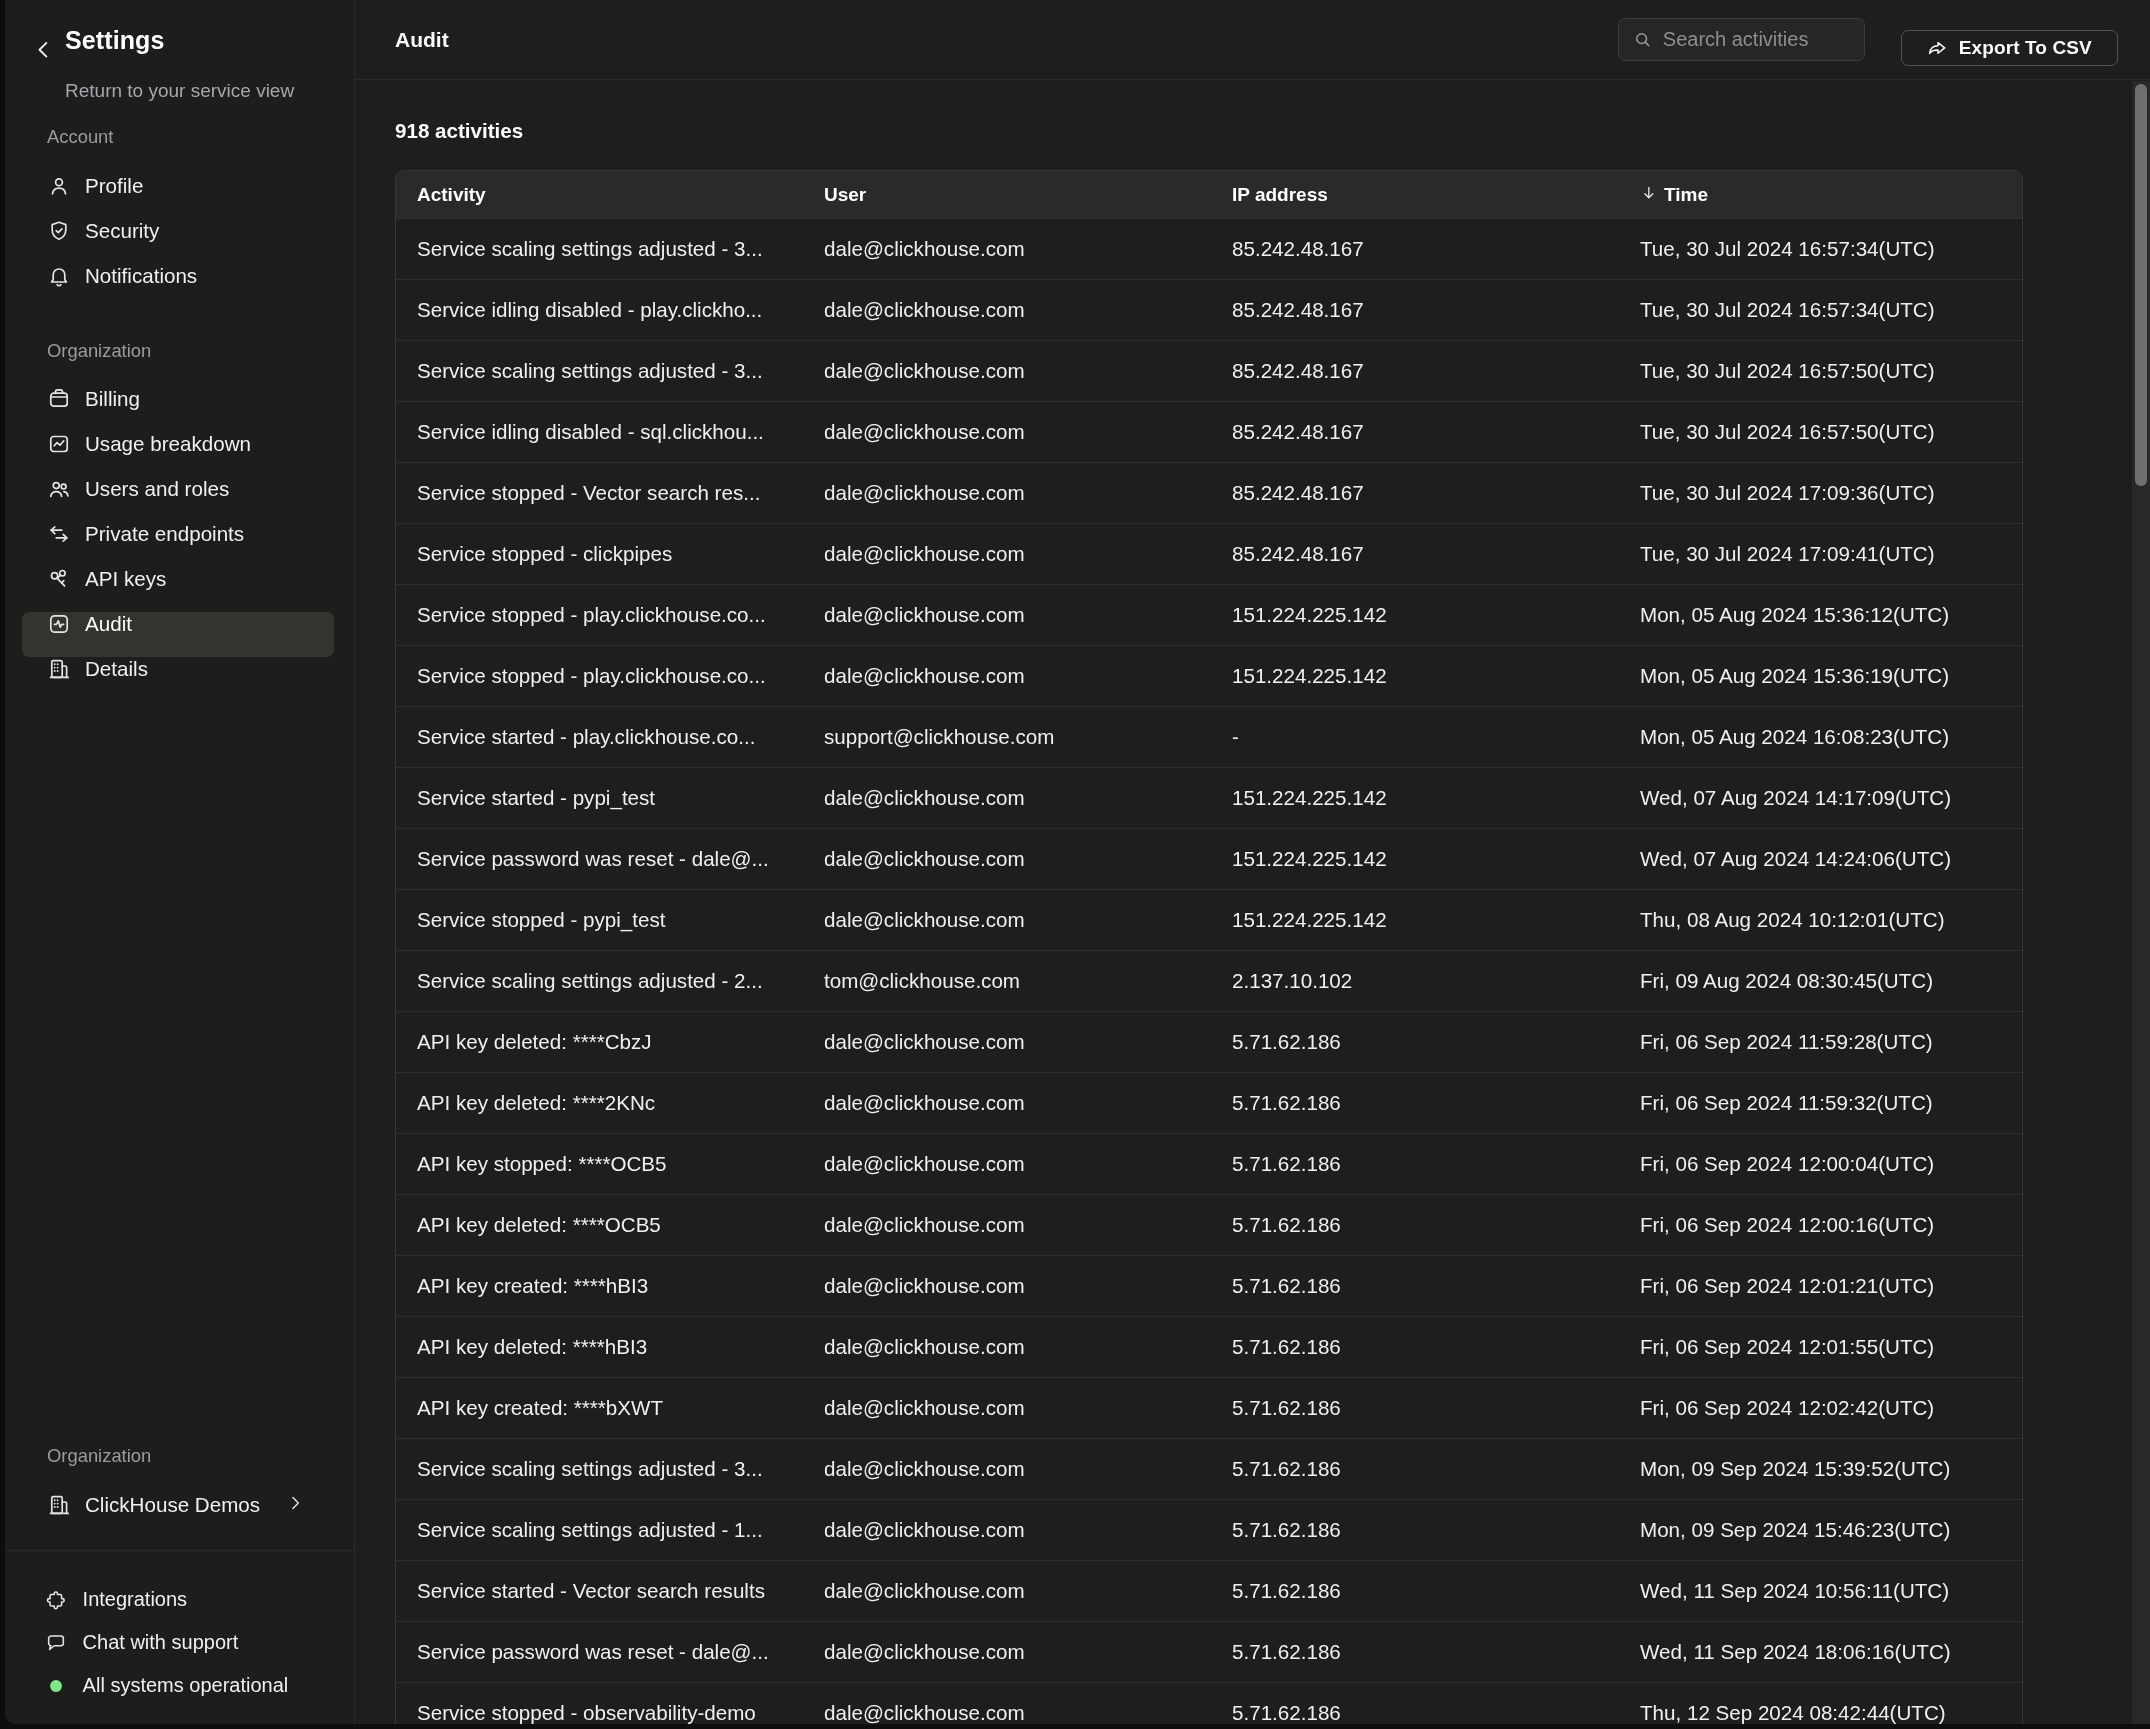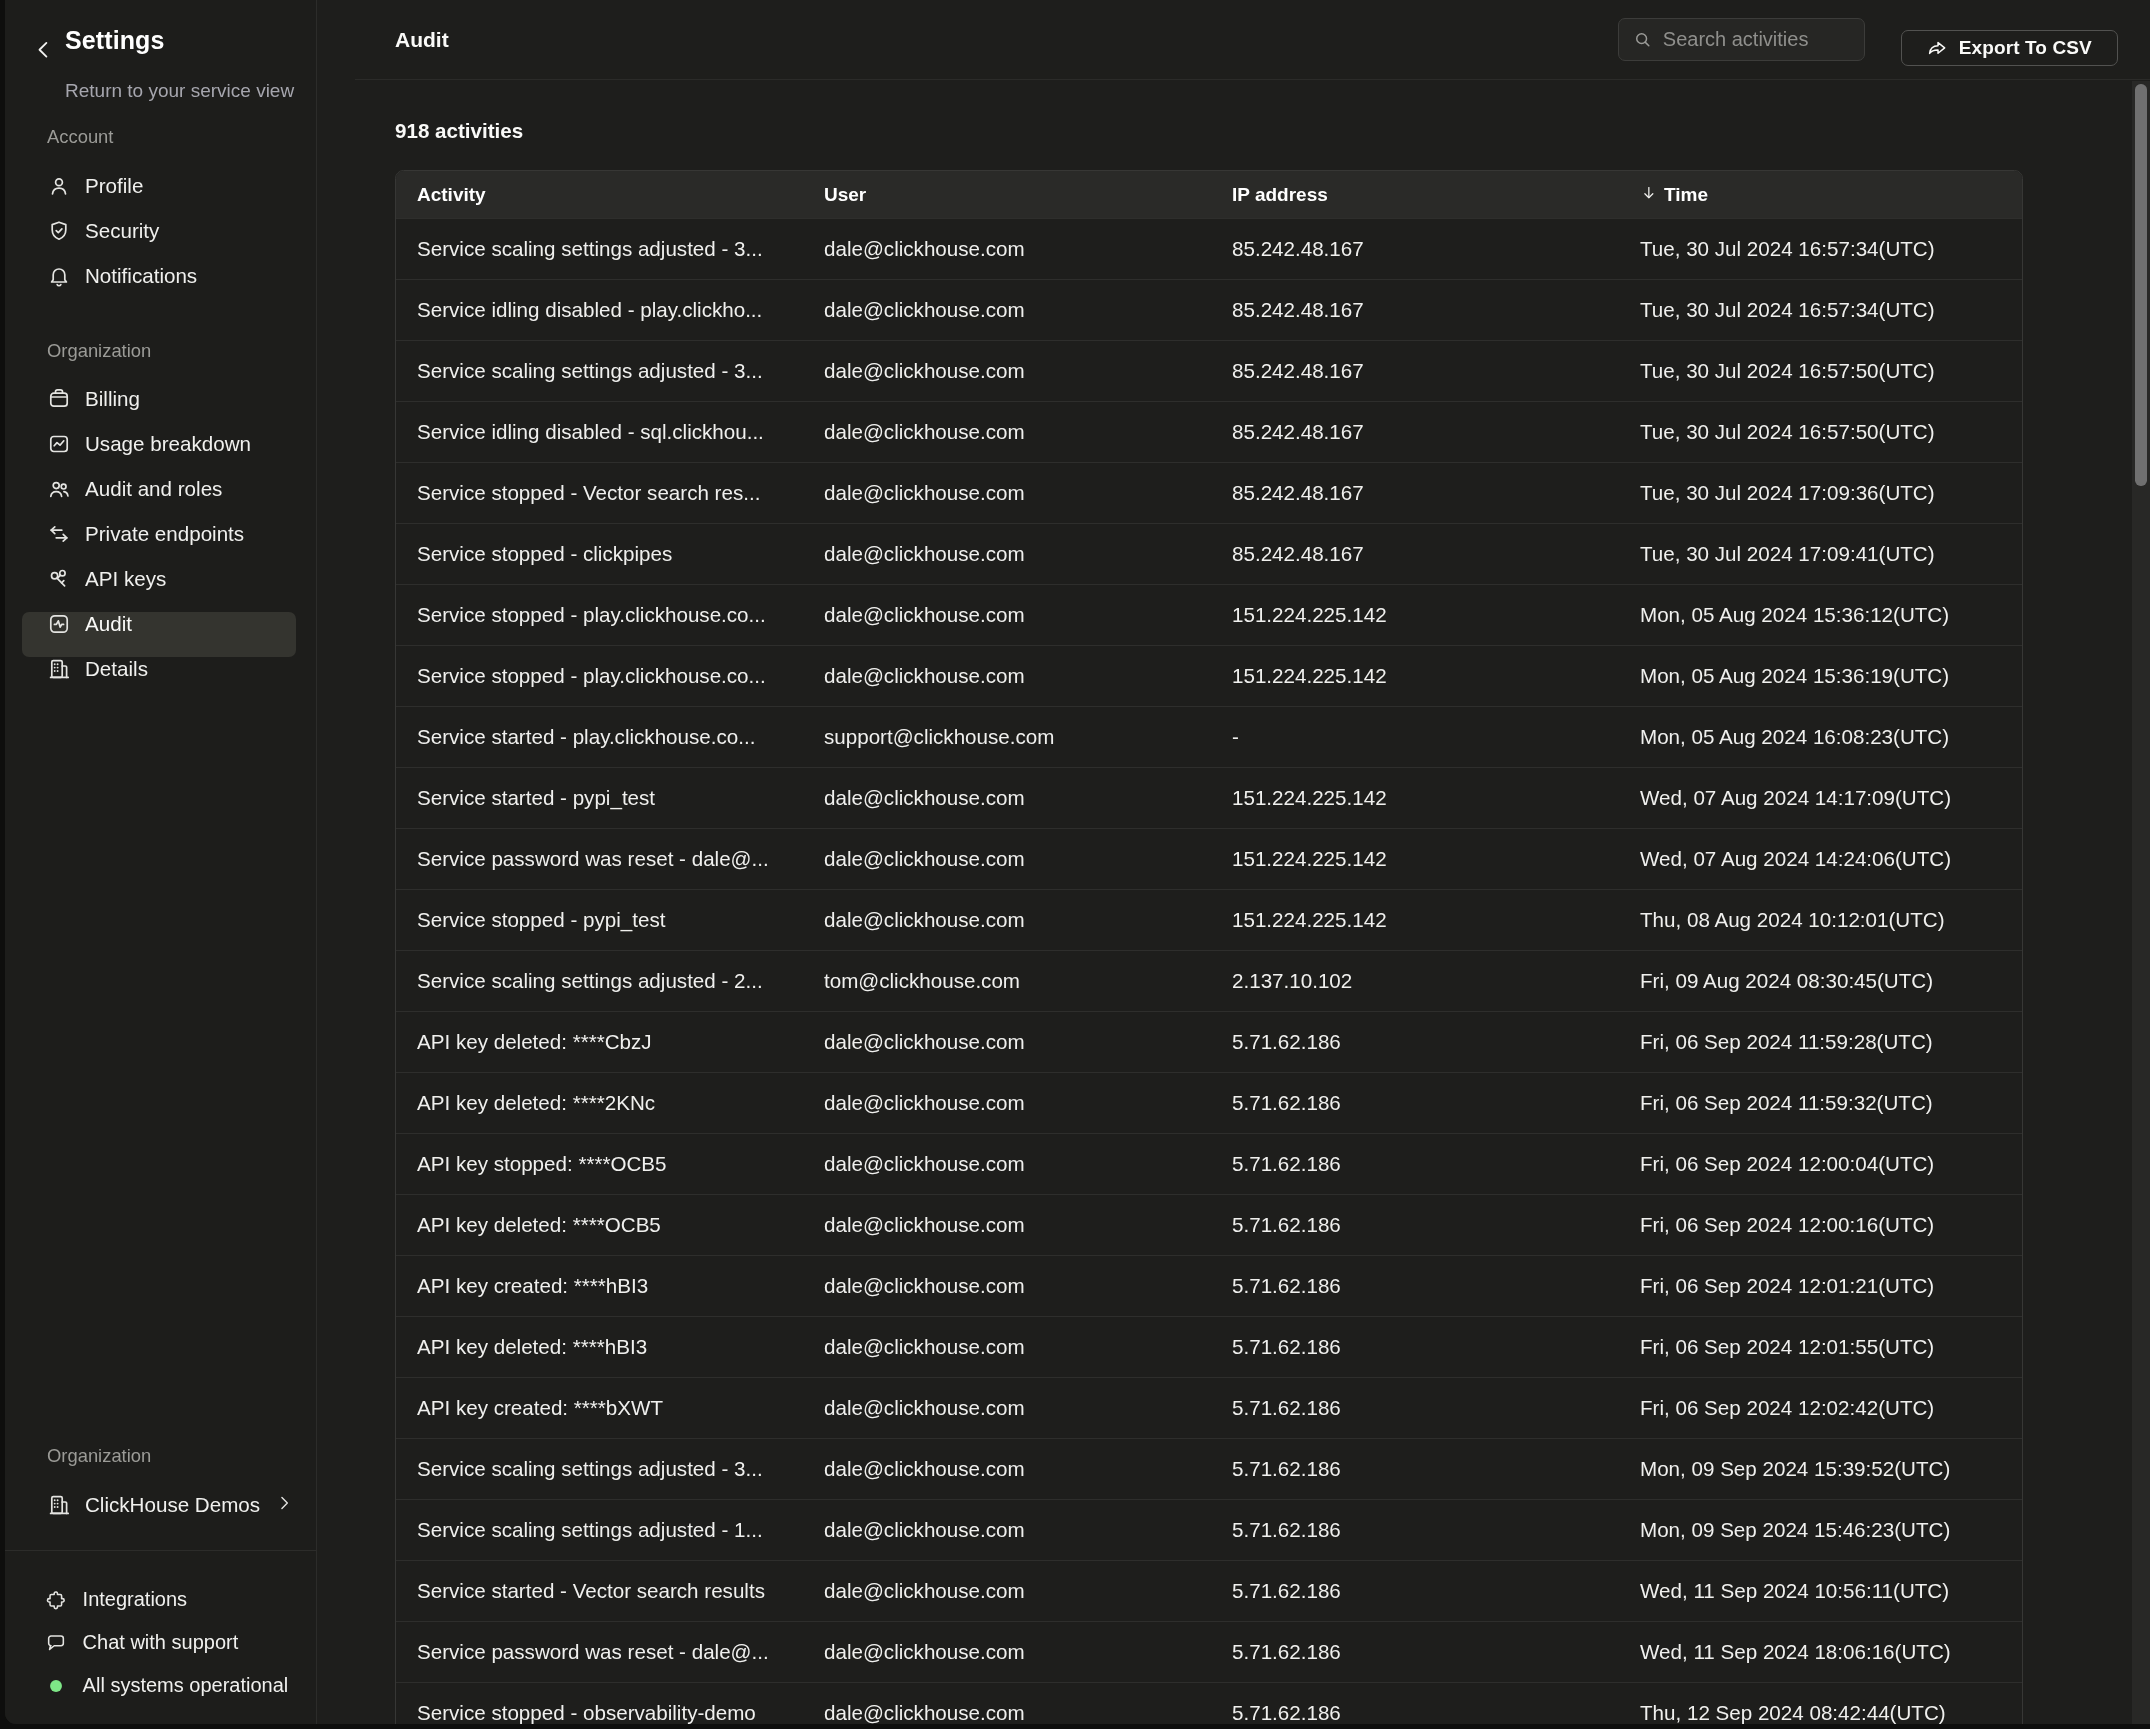--- a/index.html
+++ b/index.html
@@ -1,20 +1,20 @@
 <!DOCTYPE html>
 <html style="font-size:11.3px"><head>
 <meta charset="utf-8">
 <style>
   * { margin:0; padding:0; box-sizing:border-box; }
   html,body { width:2151px; height:1730px; background:#0e0e0d; font-family:"Liberation Sans","DejaVu Sans",sans-serif; }
   .frame { position:absolute; left:5px; top:0; right:0; bottom:5px; background:#1e1e1c; border-radius:0 0 0 11.3px; overflow:hidden; }
 
   
-  .sidebar { position:absolute; left:0; top:0; bottom:0; width:312px; background:#1d1d1b; border-right:0.7px solid #2c2c2a; }
+  .sidebar { position:absolute; left:0; top:0; bottom:0; width:350px; background:#1d1d1b; border-right:0.7px solid #2c2c2a; }
   .back-btn { position:absolute; left:25.5px; top:37px; width:25.5px; height:25.5px; background:none; border:none; color:#f2f2f0; cursor:pointer; }
   .back-btn .i { width:21px; height:21px; }
   .sb-title { position:absolute; left:60px; top:25.5px; font-size:25px; font-weight:700; color:#ffffff; letter-spacing:0.1px; }
   .sb-sub { position:absolute; left:60px; top:60px; font-size:19px; color:#a6a6ae;margin-top:20px; }
   .sb-nav { position:absolute; left:0; right:0; top:126px; }
   .sb-label { margin:0 0 25.5px 42px; font-size:18.4px; color:#9b9b97; }
   .sb-label.gap { margin-top:31px; }
   .sb-item { display:flex; align-items:flex-start; gap:14px; height:45px; margin:0 20px 0 17px; padding-left:25px; border-radius:7px; color:#f0f0ee; font-size:20.6px; cursor:pointer; white-space:nowrap; }
   .sb-item.selected { background:#34342f; color:#fafaf8; }
   .sb-item .i { width:24px; height:24px; color:#e4e4e1; flex:none; }
@@ -117,21 +117,21 @@
         </div>
         <div class="sb-item">
           <span class="i">
             <svg viewBox="0 0 24 24" fill="none" stroke="currentColor" stroke-width="1.7" stroke-linecap="round" stroke-linejoin="round">
               <circle cx="9.2" cy="8.6" r="3"></circle>
               <path d="M3.8 19.4c.4-3 2.6-4.8 5.4-4.8s5 1.8 5.4 4.8"></path>
               <circle cx="16.6" cy="9.6" r="2.4"></circle>
               <path d="M16.9 14.7c2.3.4 3.7 1.9 4 4.3"></path>
             </svg>
           </span>
-          <span>Audit and roles</span>
+          <span>Users and roles</span>
         </div>
         <div class="sb-item">
           <span class="i">
             <svg viewBox="0 0 24 24" fill="none" stroke="currentColor" stroke-width="1.7" stroke-linecap="round" stroke-linejoin="round">
               <polyline points="7.8 4.8 4.2 8.2 7.8 11.6"></polyline>
               <path d="M4.2 8.2h10.6"></path>
               <polyline points="16.2 12.4 19.8 15.8 16.2 19.2"></polyline>
               <path d="M19.8 15.8H9.2"></path>
             </svg>
           </span>

